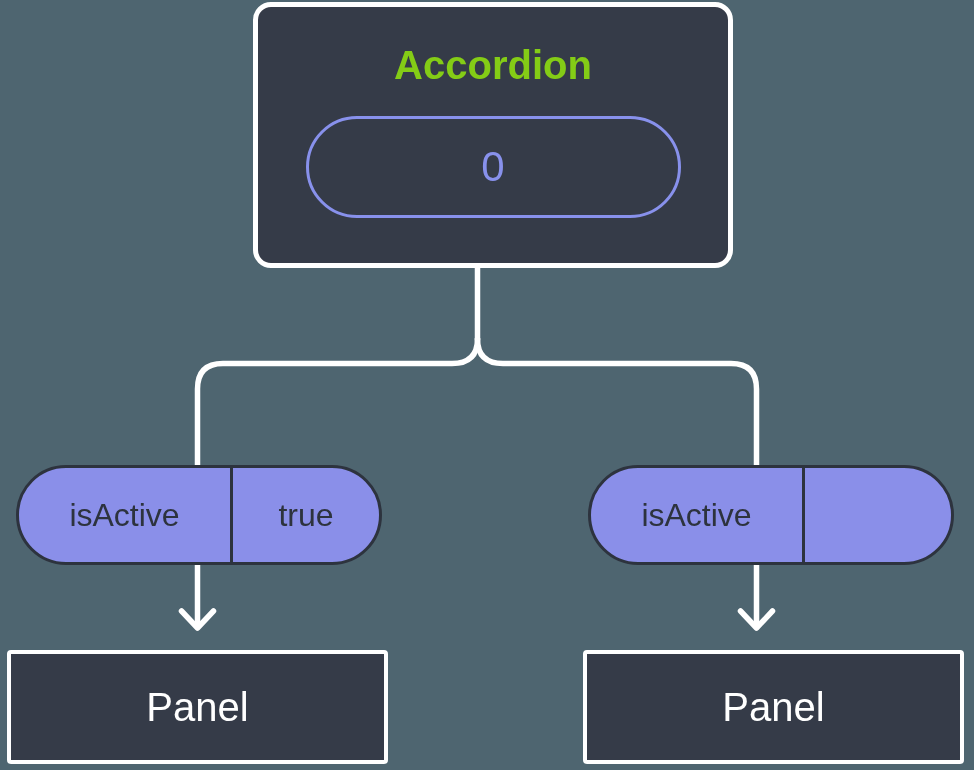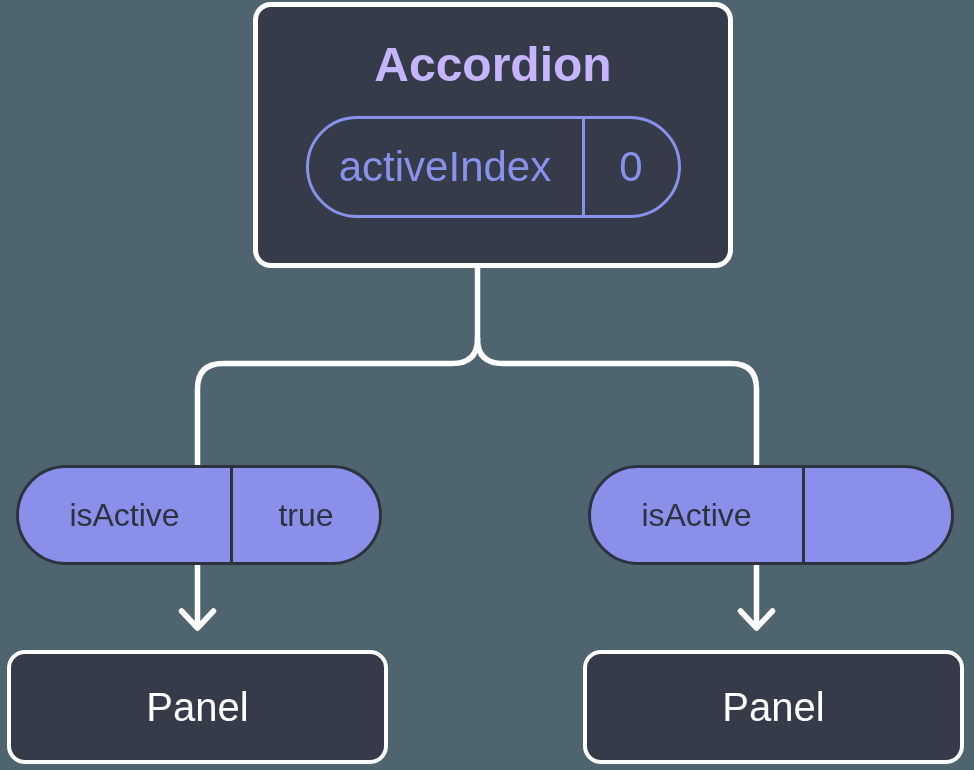--- a/index.html
+++ b/index.html
@@ -34,23 +34,23 @@
   }
 
   .accordion-node {
     left: 253px; top: 2px;
     width: 480px; height: 266px;
     border-radius: 18px;
     display: flex; flex-direction: column; align-items: center;
   }
   .accordion-title {
     margin-top: 36px;
-    font-size: 48px; line-height: 44px;
+    font-size: 40px; line-height: 44px;
     font-weight: 700;
-    color: #c4b5fd;
+    color: #84cc16;
   }
   .state-pill {
     margin-top: 29px;
     width: 375px; height: 102px;
     border: 3px solid var(--pill-outline);
     border-radius: 51px;
     display: flex; align-items: stretch;
     color: var(--pill-outline);
     font-size: 42px;
   }
@@ -85,21 +85,21 @@
     flex: 1;
     display: flex; align-items: center; justify-content: center;
   }
   .prop-pill-left  { left: 16px; }
   .prop-pill-right { left: 588px; }
 
   .panel-node {
     top: 650px;
     width: 381px; height: 114px;
     border-width: 4px;
-    border-radius: 18px;
+    border-radius: 4px;
     display: flex; align-items: center; justify-content: center;
     color: #FFFFFF;
     font-size: 40px; font-weight: 500;
   }
   .panel-node-left  { left: 7px; }
   .panel-node-right { left: 583px; }
 </style>
 </head>
 <body>
 
@@ -109,21 +109,20 @@
     <path d="M477.5 264 L477.5 339"></path>
     <path d="M477.5 339 Q477.5 363.5 452 363.5 L223 363.5 Q197.5 363.5 197.5 389 L197.5 625"></path>
     <path d="M477.5 339 Q477.5 363.5 503 363.5 L731 363.5 Q756.5 363.5 756.5 389 L756.5 625"></path>
     <path d="M181.5 611 L197.5 628 L213.5 611"></path>
     <path d="M740.5 611 L756.5 628 L772.5 611"></path>
   </svg>
 
   <div class="node accordion-node">
     <div class="accordion-title">Accordion</div>
     <div class="state-pill">
-      <div class="pill-key">activeIndex</div>
       <div class="pill-val">0</div>
     </div>
   </div>
 
   <div class="prop-pill prop-pill-left">
     <div class="pill-key">isActive</div>
     <div class="pill-val">true</div>
   </div>
 
   <div class="prop-pill prop-pill-right">

